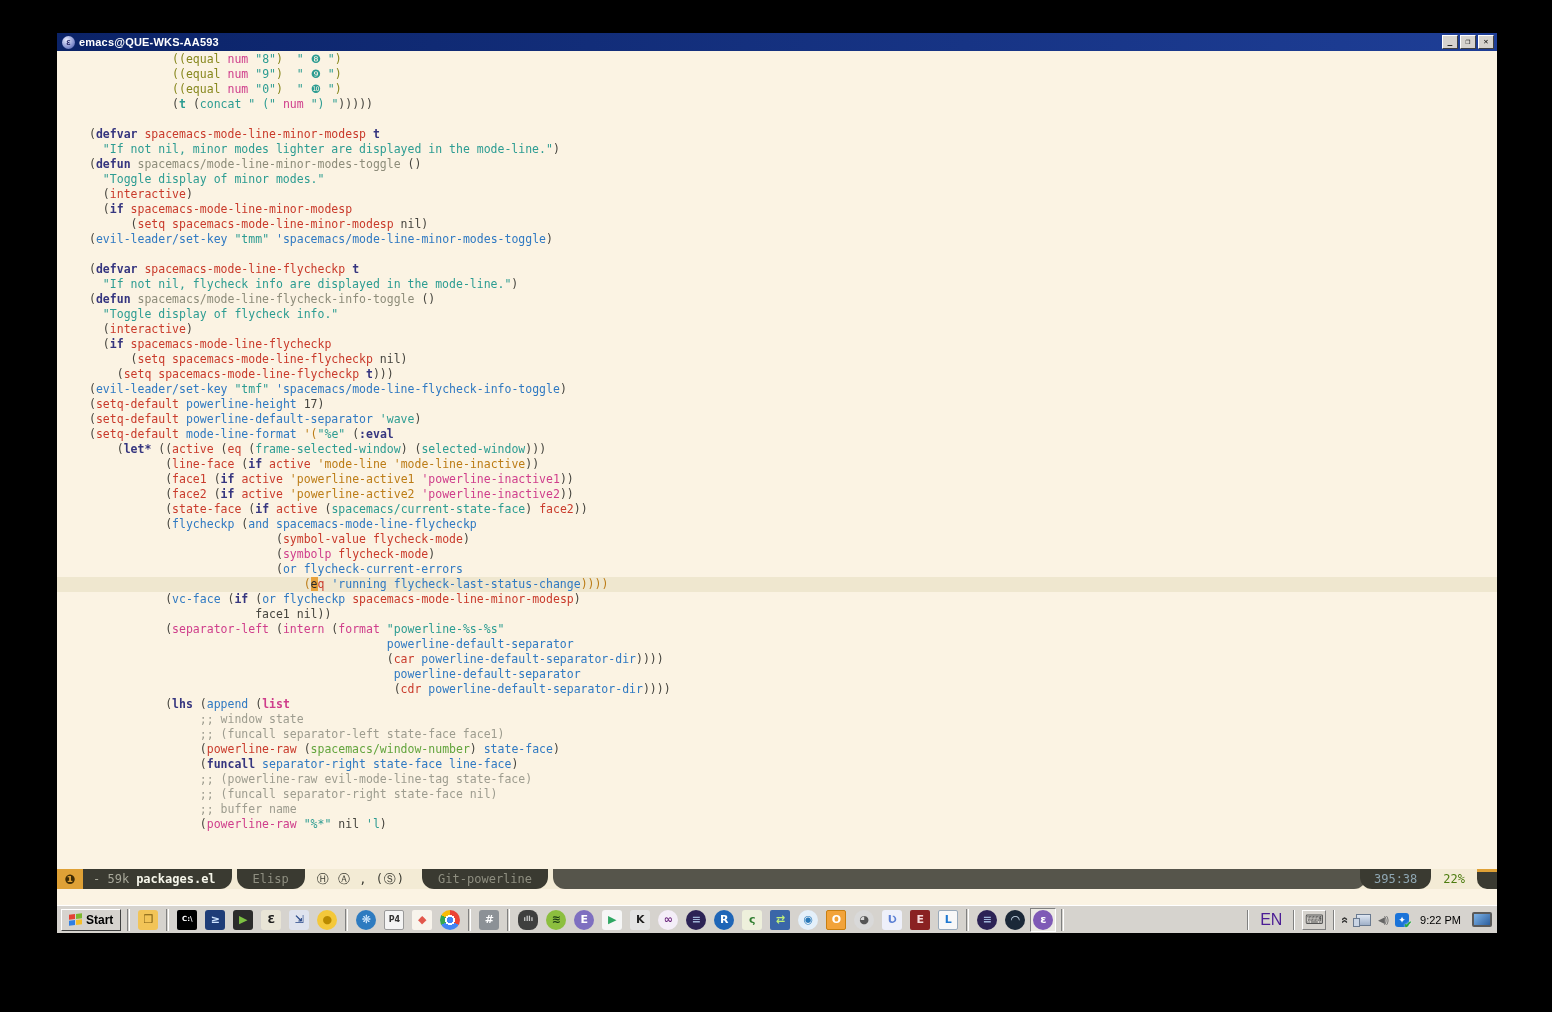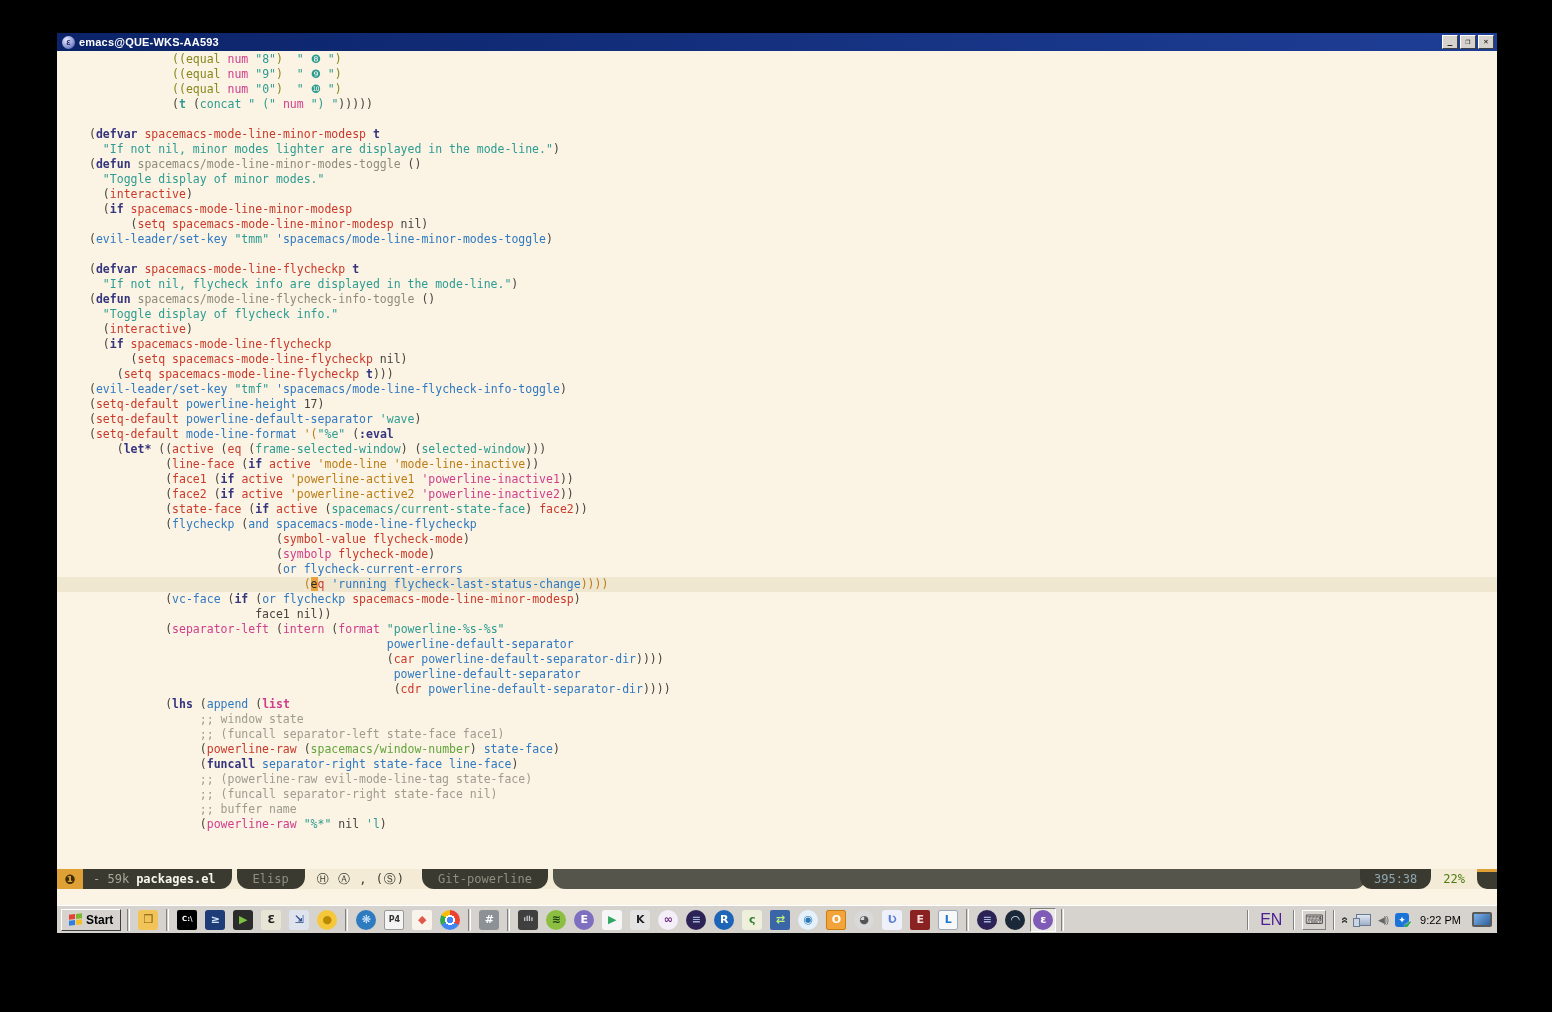--- a/index.html
+++ b/index.html
@@ -240,21 +240,21 @@
         </span>
         <span class="ql">
           <span class="ico" style="background: radial-gradient(circle, rgb(66, 133, 244) 0px, rgb(66, 133, 244) 3px, rgb(255, 255, 255) 3px, rgb(255, 255, 255) 5px, transparent 5px), conic-gradient(rgb(234, 67, 53) 0deg, rgb(234, 67, 53) 120deg, rgb(66, 133, 244) 120deg, rgb(66, 133, 244) 240deg, rgb(52, 168, 83) 240deg, rgb(52, 168, 83) 300deg, rgb(251, 188, 5) 300deg); color: rgb(255, 255, 255); border-radius: 50%;"></span>
         </span>
         <span class="ql-div"></span>
         <span class="ql">
           <span class="ico" style="background: rgb(140, 145, 150); color: rgb(255, 255, 255); border-radius: 3px;">#</span>
         </span>
         <span class="ql-div"></span>
         <span class="ql">
-          <span class="ico" style="background: rgb(63, 63, 63); color: rgb(204, 204, 204); border-radius: 3px; font-size: 7px;">ıllı</span>
+          <span class="ico" style="background: rgb(63, 63, 63); color: rgb(204, 204, 204); border-radius: 8px; font-size: 7px;">ıllı</span>
         </span>
         <span class="ql">
           <span class="ico" style="background: rgb(140, 191, 63); color: rgb(27, 59, 18); border-radius: 50%;">≋</span>
         </span>
         <span class="ql">
           <span class="ico" style="background: rgb(126, 111, 192); color: rgb(255, 255, 255); border-radius: 50%;">E</span>
         </span>
         <span class="ql">
           <span class="ico" style="background: rgb(246, 246, 246); color: rgb(47, 167, 99); border-radius: 3px;">▶</span>
         </span>

